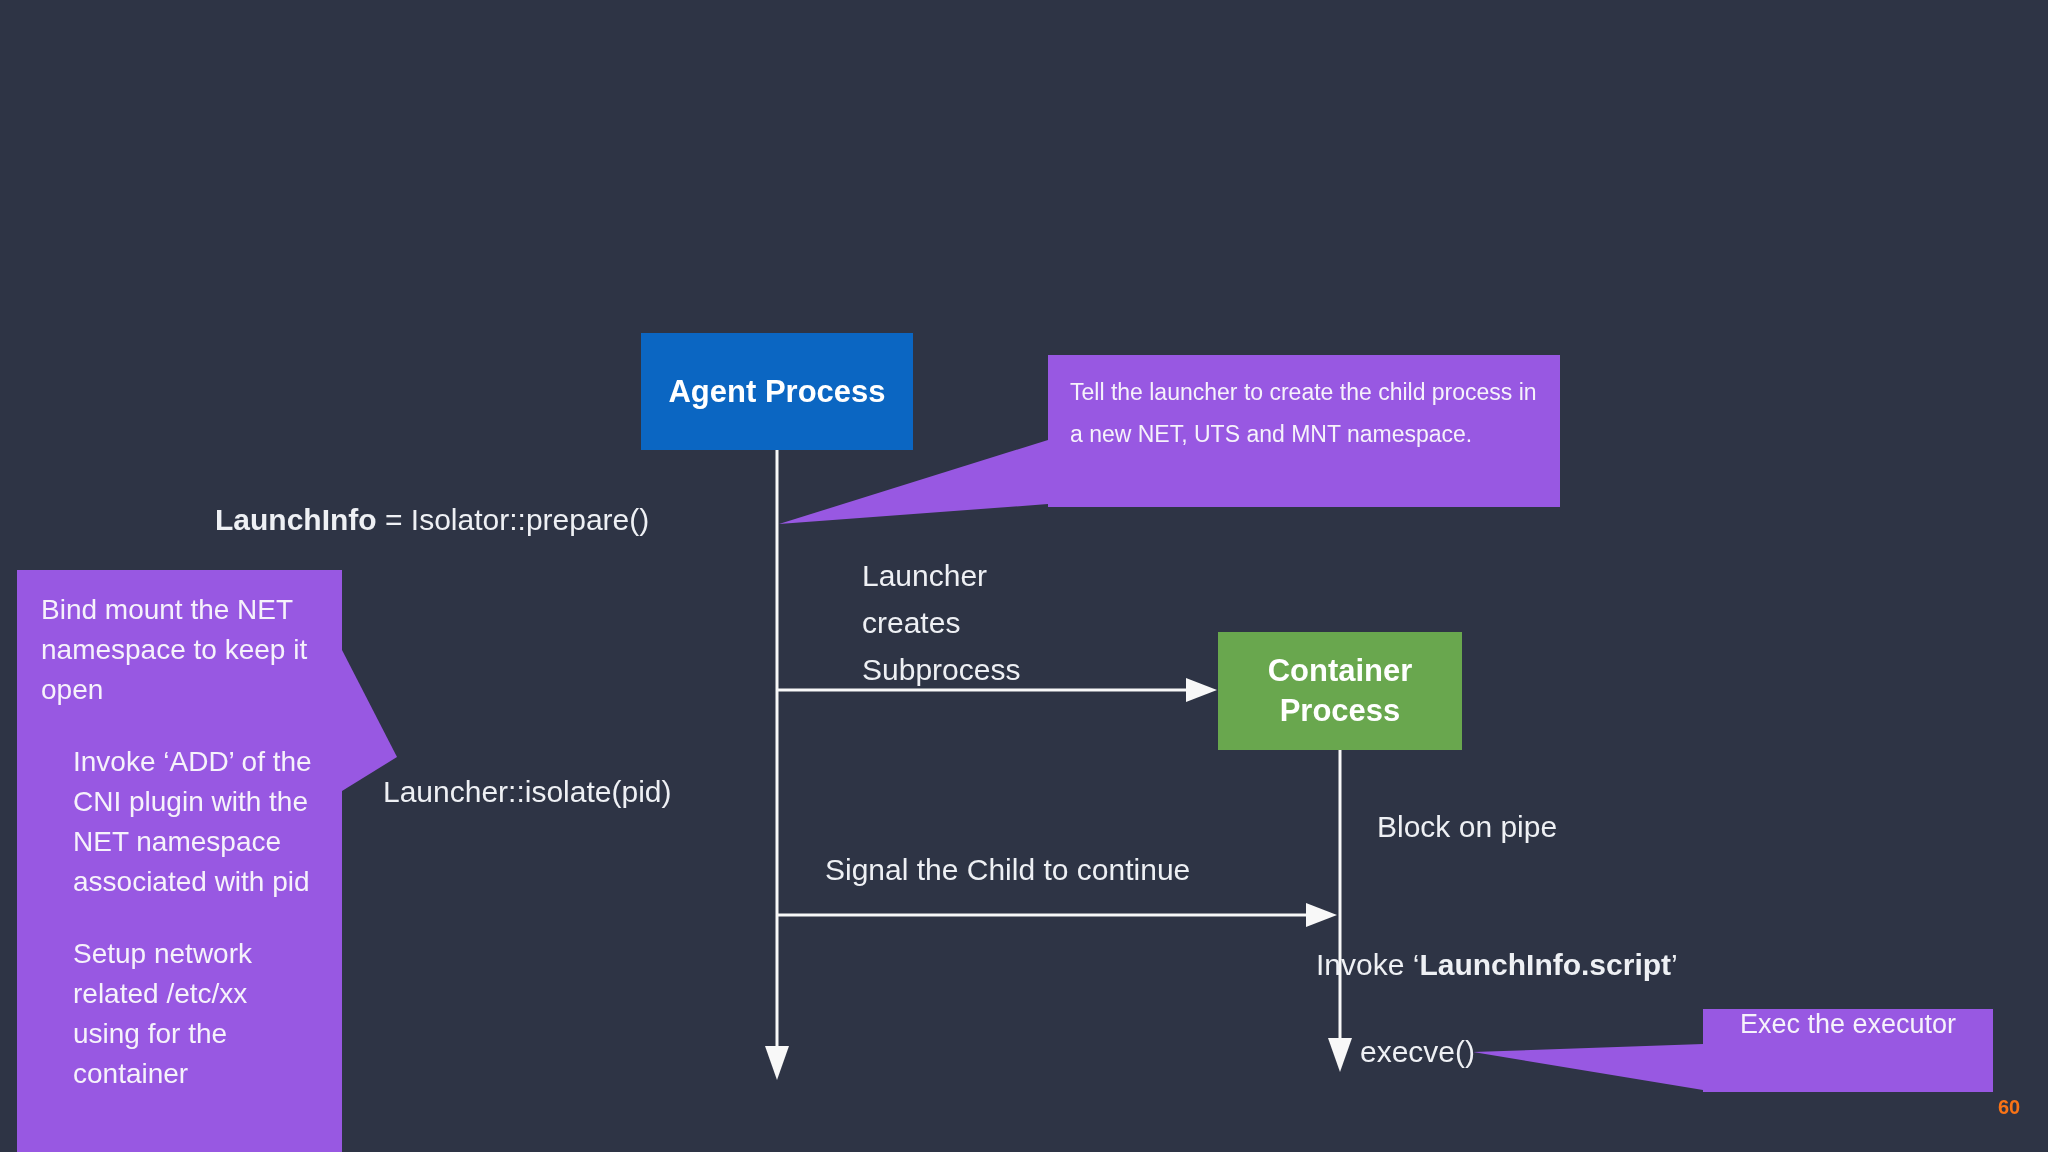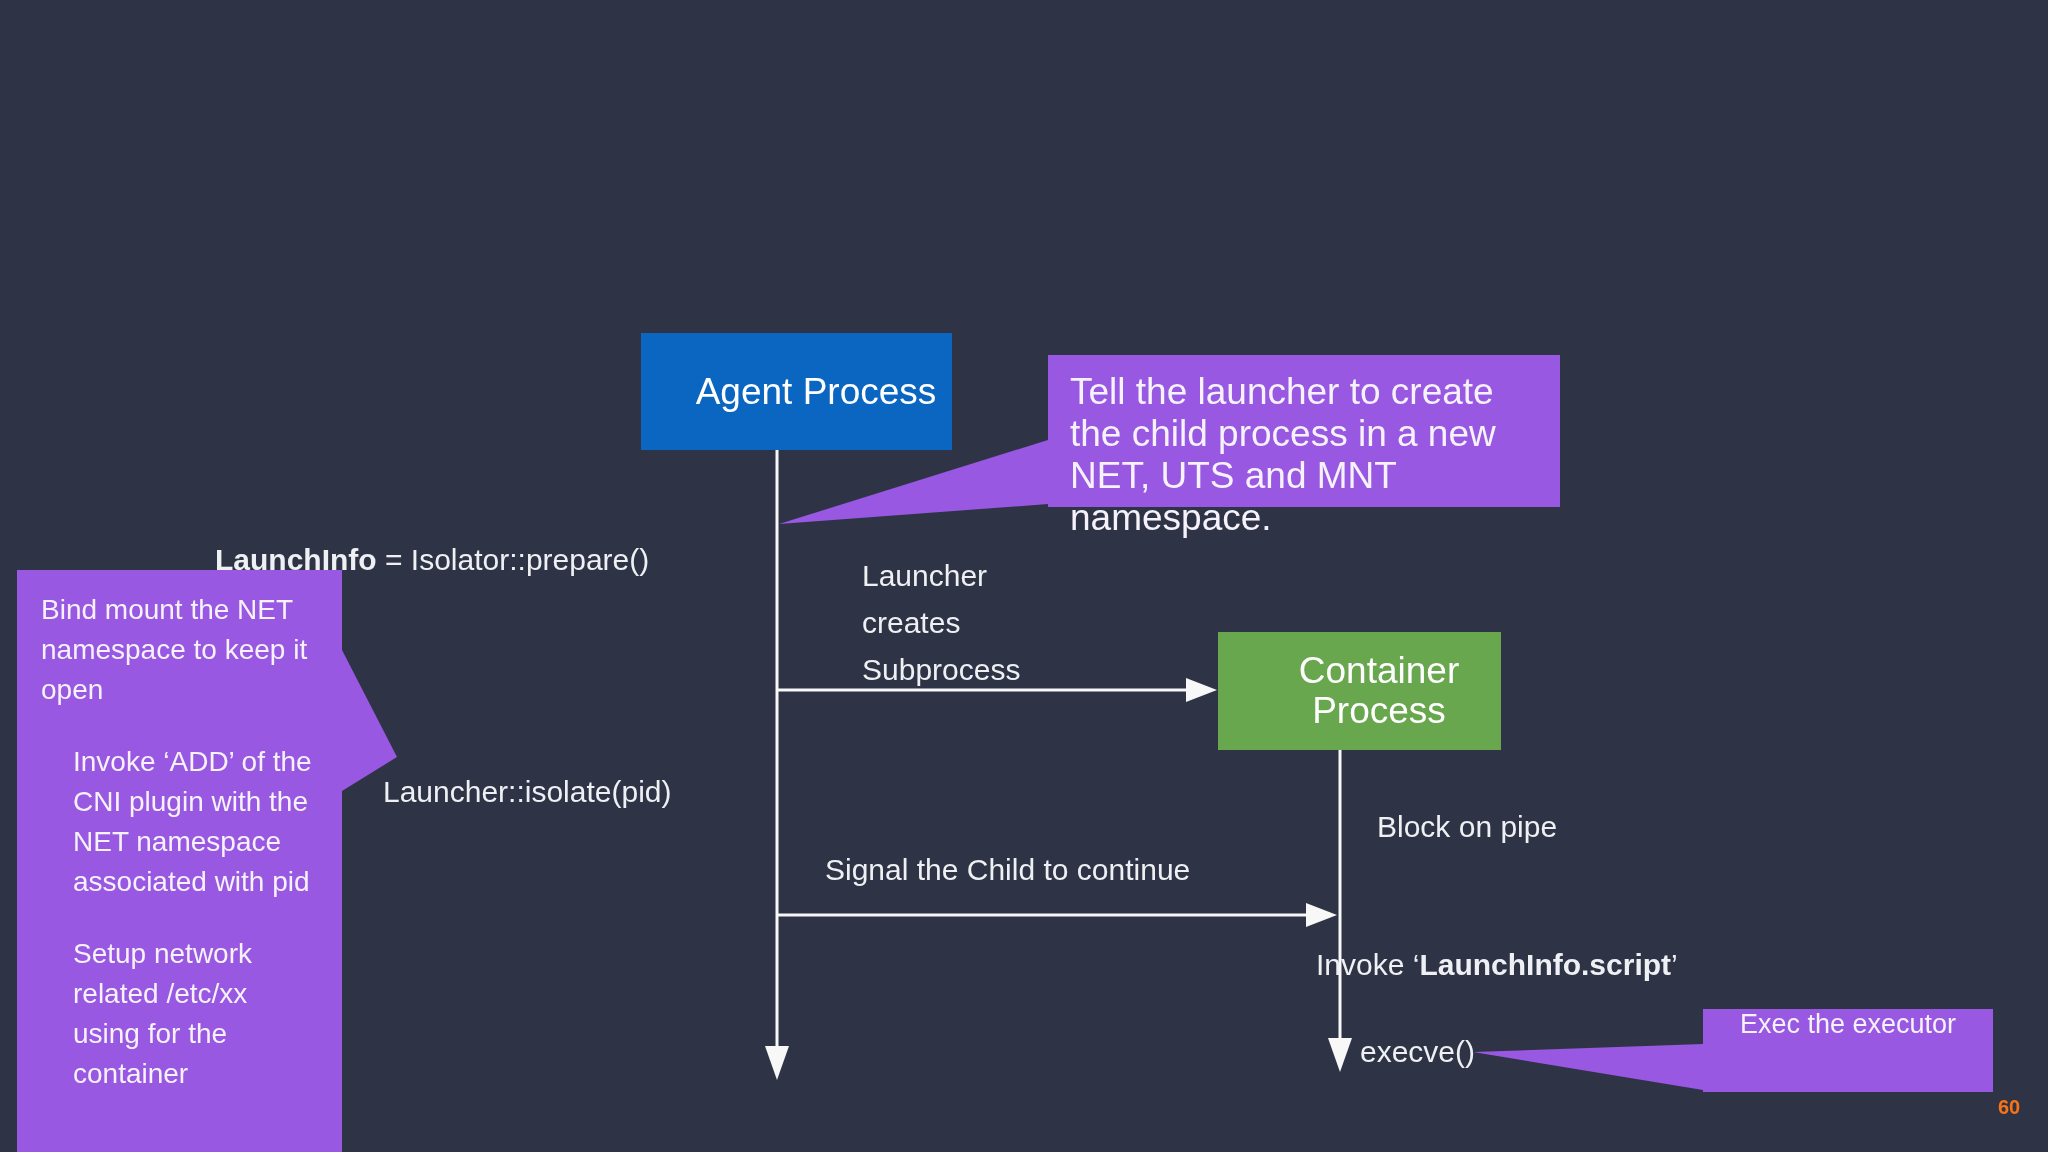--- a/index.html
+++ b/index.html
@@ -13,38 +13,38 @@
   #header{position:absolute;left:0;top:0;width:2048px;height:290px;background:#262b3a;}
   #kicker-line{position:absolute;left:145px;top:84px;width:104px;height:5px;background:#8a55e0;}
   #kicker{position:absolute;left:143px;top:104px;font-size:30px;color:#9b74e4;}
   #page-title{
     position:absolute;left:143px;top:138px;font-size:86px;font-weight:bold;color:#fbfbfc;
     transform:scale(0.74,1);transform-origin:left top;white-space:nowrap;letter-spacing:-1px;
   }
   
   .proc-box{
     position:absolute;display:flex;align-items:center;justify-content:center;text-align:center;
-    font-weight:normal;font-size:37px;color:#ffffff;line-height:40px;z-index:3;padding-left:39px;
+    font-weight:bold;font-size:31px;color:#ffffff;line-height:40px;z-index:3;
   }
   .callout{
     position:absolute;background:#9858e2;color:#f6f2fb;box-sizing:border-box;z-index:3;
   }
   .lbl{position:absolute;font-size:30px;color:#eef0f4;z-index:3;}
   .keep-space{white-space:pre-wrap;}
   b{font-weight:bold;}
   #diagram-svg{position:absolute;left:0;top:0;z-index:2;}
   
   #agent-box{left:641px;top:333px;width:272px;height:117px;background:#0b66c2;}
   #container-box{left:1218px;top:632px;width:244px;height:118px;background:#69a74e;}
-  #callout-namespace{left:1048px;top:355px;width:512px;height:152px;padding:16px 22px;font-size:37px;line-height:42px;}
+  #callout-namespace{left:1048px;top:355px;width:512px;height:152px;padding:16px 22px;font-size:23px;line-height:42px;}
   #callout-bindmount{left:17px;top:570px;width:325px;height:654px;padding:20px 24px;font-size:28px;line-height:40px;}
   #callout-bindmount p{margin:0;}
   #callout-bindmount p + p{margin-top:32px;margin-left:32px;}
   #callout-exec{left:1703px;top:1009px;width:290px;height:83px;display:flex;align-items:flex-start;justify-content:center;font-size:27px;}
-  #label-prepare{left:215px;top:503px;margin-top:40px;}
+  #label-prepare{left:215px;top:503px;}
   #label-isolate{left:383px;top:775px;}
   #label-launcher{left:862px;top:552px;width:180px;line-height:47px;}
   #label-signal{left:825px;top:853px;}
   #label-block{left:1377px;top:810px;}
   #label-invoke{left:1316px;top:948px;}
   #label-execve{left:1360px;top:1035px;}
   #page-number{position:absolute;left:1998px;top:1096px;font-size:20px;font-weight:bold;color:#f97316;z-index:3;}
 </style>
 </head>
 <body>

